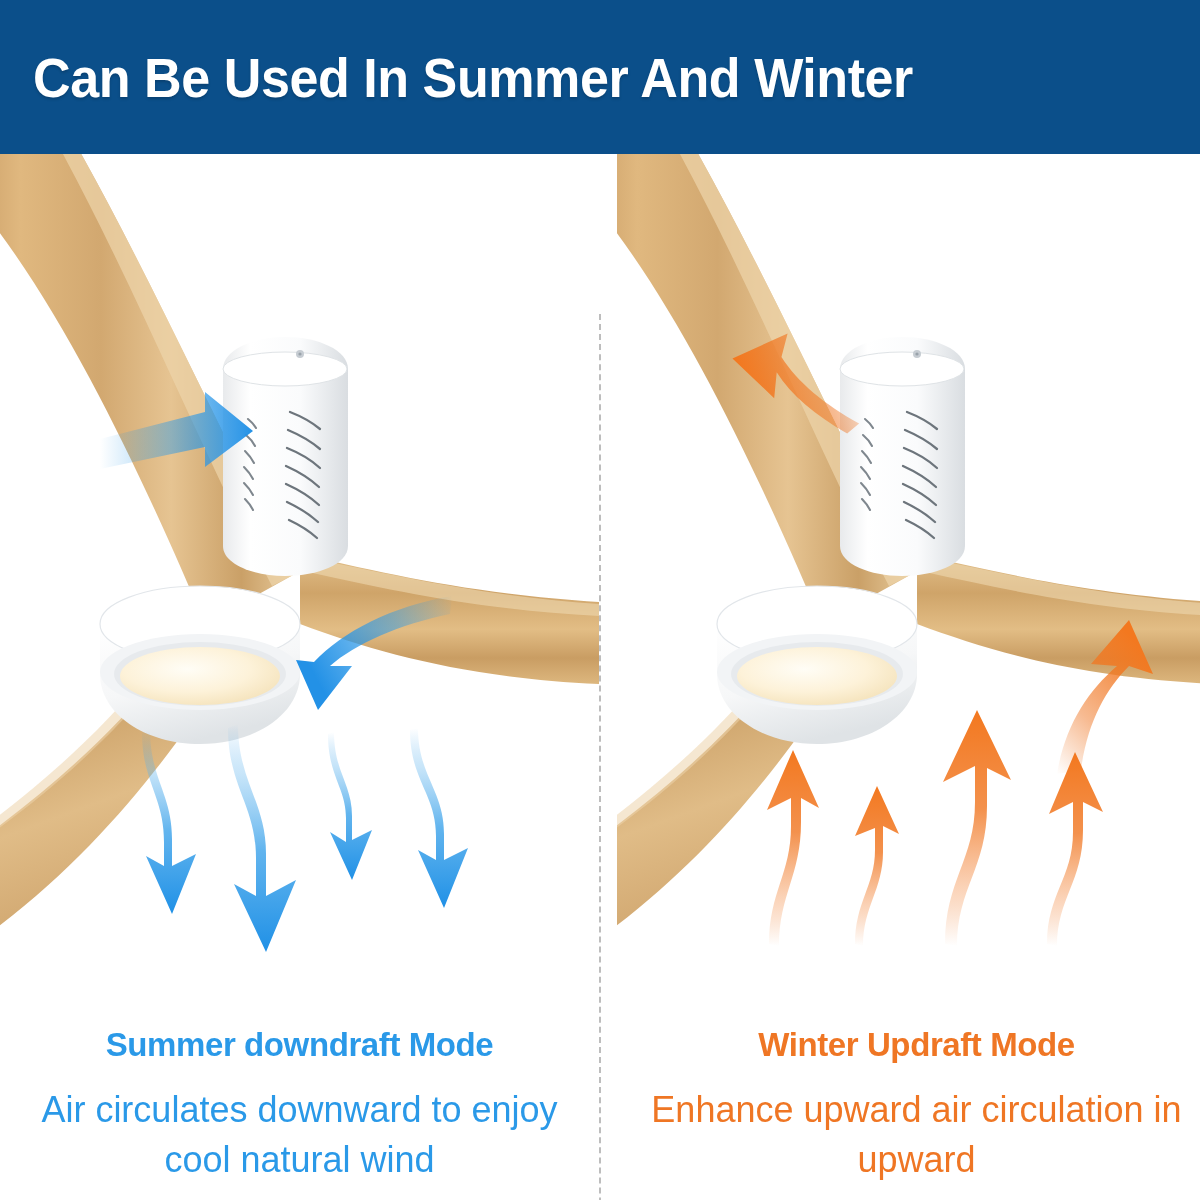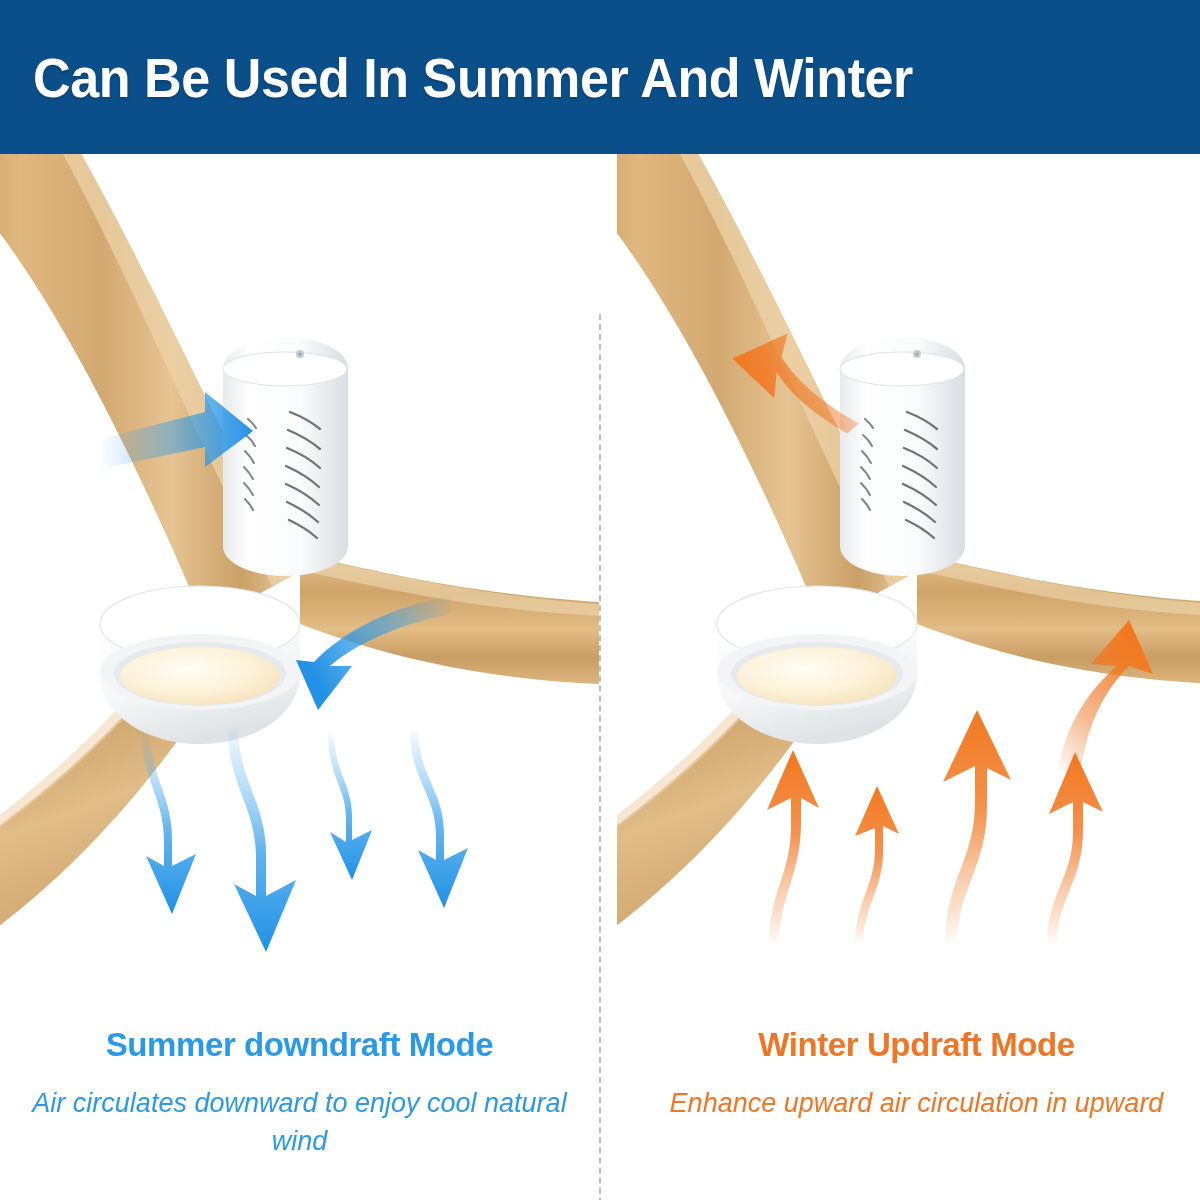--- a/index.html
+++ b/index.html
@@ -36,23 +36,22 @@
   .stage { position:absolute; left:0; top:0; width:599px; height:810px; }
   .stage svg { display:block; width:100%; height:100%; }
 
   
   .caption { position:absolute; left:0; width:599px; top:830px; text-align:center; padding:0 28px;margin-top:40px; }
   .cap-title {
     font-size:33px; font-weight:bold; line-height:1.25;
     font-family:"Liberation Sans",sans-serif; letter-spacing:-0.4px;
   }
   .cap-body {
-    margin-top:20px; font-size:27px; line-height:1.38; font-weight:400;
+    margin-top:20px; font-size:36px; line-height:1.38; font-weight:400;
     font-family:"Liberation Sans",sans-serif;
-    font-style:italic;
   }
   .sum .cap-title, .sum .cap-body { color:#2a99e8; }
   .win .cap-title, .win .cap-body { color:#ef7624; }
 </style>
 </head>
 <body>
 
 <div class="page">
 
   <div class="banner">

